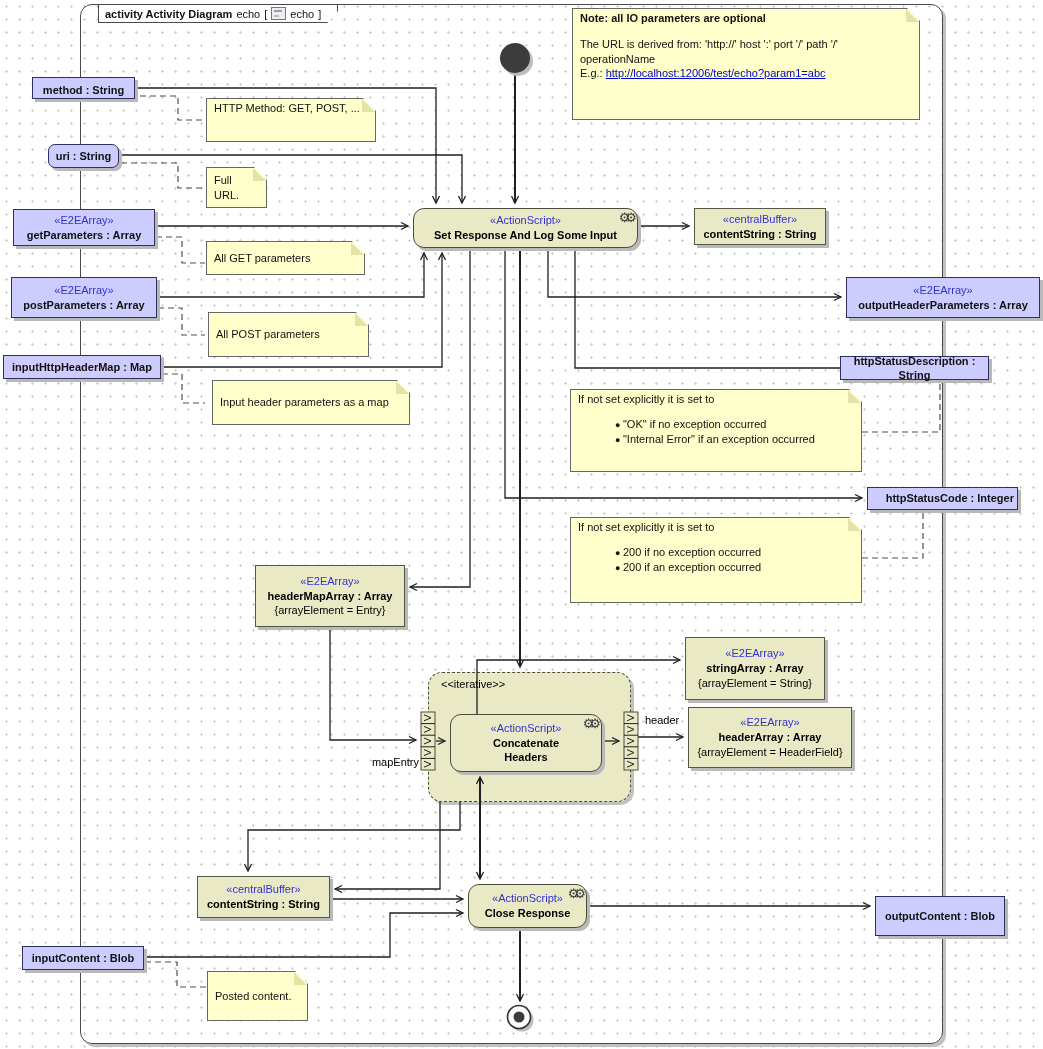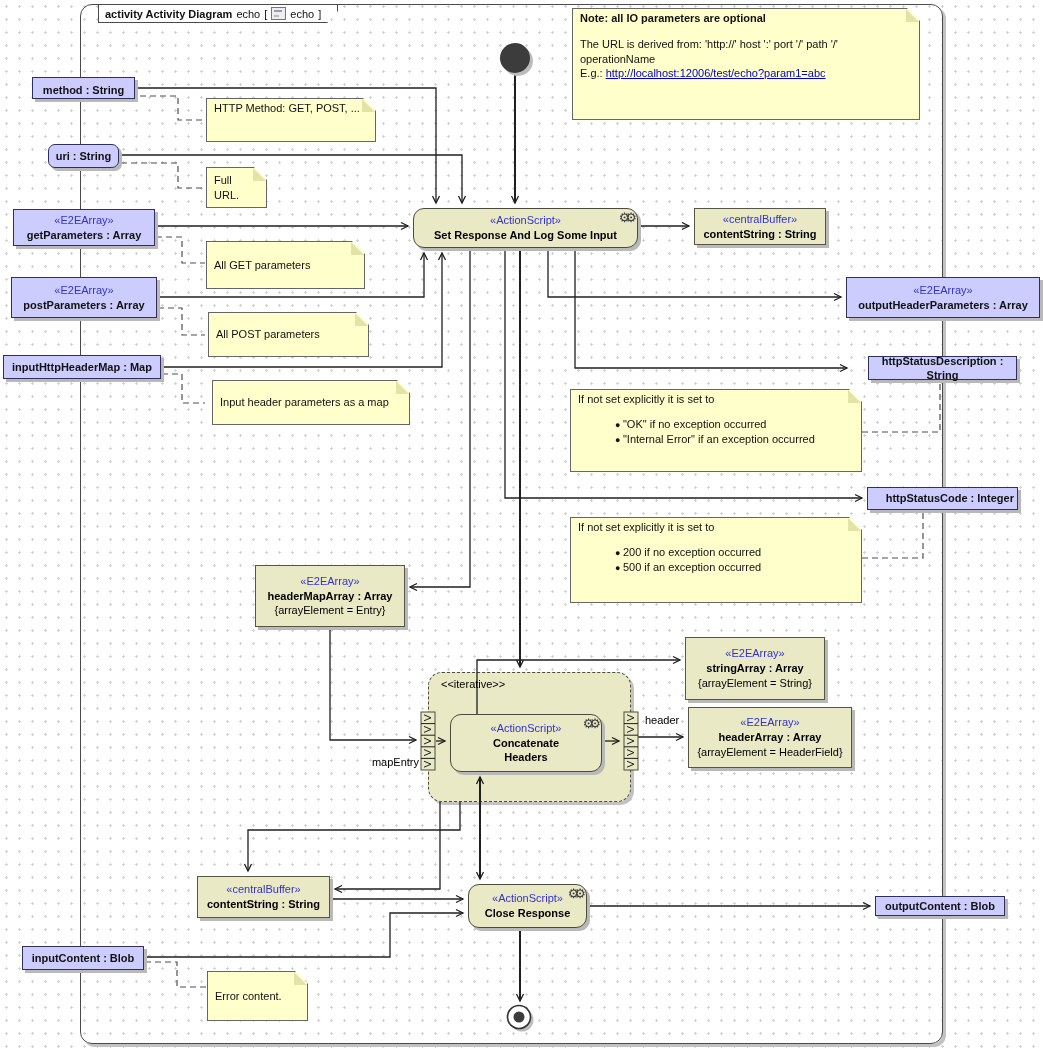--- a/index.html
+++ b/index.html
@@ -180,61 +180,61 @@
     <span>inputHttpHeaderMap : Map</span>
   </div>
   <div class="pbox" style="left:22px;top:946px;width:122px;height:24px;">
     <span>inputContent : Blob</span>
   </div>
 
   <div class="pbox" style="left:846px;top:277px;width:194px;height:41px;">
     <span class="stereo">«E2EArray»</span>
     <span>outputHeaderParameters : Array</span>
   </div>
-  <div class="pbox" style="left:868px;top:356px;width:149px;height:24px;">
+  <div class="pbox" style="left:840px;top:356px;width:149px;height:24px;">
     <span>httpStatusDescription : String</span>
   </div>
   <div class="pbox" style="left:867px;top:487px;width:151px;height:23px;align-items:flex-end;">
     <span>httpStatusCode : Integer</span>
   </div>
-  <div class="pbox" style="left:875px;top:896px;width:130px;height:20px;">
+  <div class="pbox" style="left:875px;top:896px;width:130px;height:40px;">
     <span>outputContent : Blob</span>
   </div>
 
   <div class="note" style="left:206px;top:98px;width:170px;height:44px;display:flex;align-items:flex-start;">
     <span>HTTP Method: GET, POST, ...</span>
   </div>
   <div class="note" style="left:206px;top:167px;width:61px;height:41px;display:flex;align-items:center;">
     <span>Full URL.</span>
   </div>
-  <div class="note" style="left:206px;top:241px;width:159px;height:48px;display:flex;align-items:center;">
+  <div class="note" style="left:206px;top:241px;width:159px;height:34px;display:flex;align-items:center;">
     <span>All GET parameters</span>
   </div>
   <div class="note" style="left:208px;top:312px;width:161px;height:45px;display:flex;align-items:center;">
     <span>All POST parameters</span>
   </div>
   <div class="note" style="left:212px;top:380px;width:198px;height:45px;display:flex;align-items:center;">
     <span>Input header parameters as a map</span>
   </div>
   <div class="note" style="left:207px;top:971px;width:101px;height:50px;display:flex;align-items:center;">
-    <span>Error content.</span>
+    <span>Posted content.</span>
   </div>
 
   <div class="note" style="left:570px;top:389px;width:292px;height:83px;">
     <div>If not set explicitly it is set to</div>
     <div class="bullets">
       <div class="bullet">"OK" if no exception occurred</div>
       <div class="bullet">"Internal Error" if an exception occurred</div>
     </div>
   </div>
   <div class="note" style="left:570px;top:517px;width:292px;height:86px;">
     <div>If not set explicitly it is set to</div>
     <div class="bullets">
       <div class="bullet">200 if no exception occurred</div>
-      <div class="bullet">500 if an exception occurred</div>
+      <div class="bullet">200 if an exception occurred</div>
     </div>
   </div>
 
   <div class="kbox action" style="left:413px;top:208px;width:225px;height:40px;">
     <span class="gears">⚙⚙</span>
     <span class="stereo">«ActionScript»</span>
     <span class="bname">Set Response And Log Some Input</span>
   </div>
   <div class="kbox action" style="left:450px;top:714px;width:152px;height:58px;">
     <span class="gears">⚙⚙</span>

